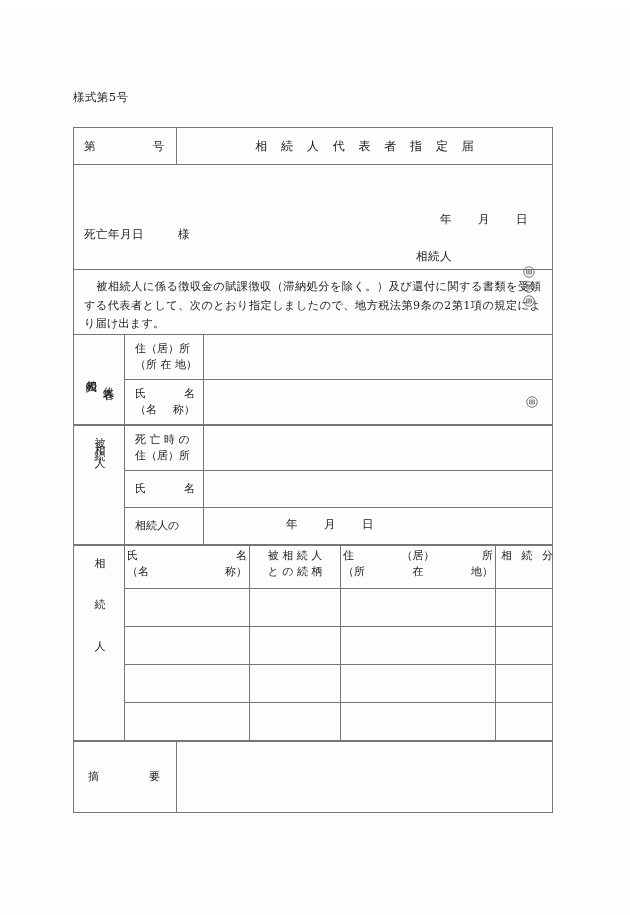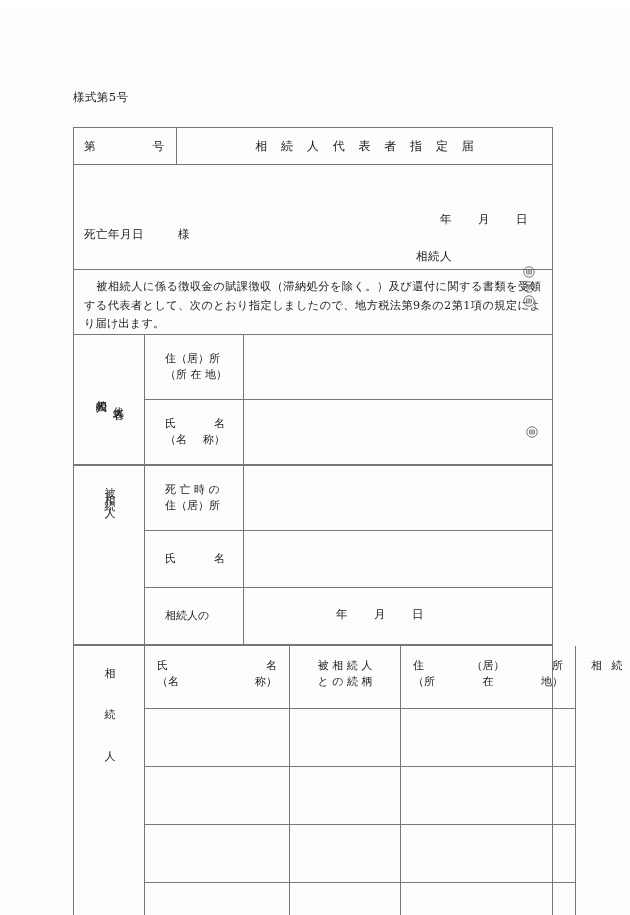--- a/index.html
+++ b/index.html
@@ -139,21 +139,21 @@
 
   
   .inner {
     width: 100%;
     border-collapse: collapse;
     table-layout: fixed;
   }
   .inner td {
     border: 1px solid #767676;
     font-size: 11px;
-    padding: 12px;
+    padding: 2px;
     background: #fdfdfd;
   }
   .inner td.no-left  { border-left: none; }
   .inner td.no-right { border-right: none; }
   .inner td.no-top   { border-top: none; }
 
   
   .vlabel {
     text-align: center;
     vertical-align: middle;

